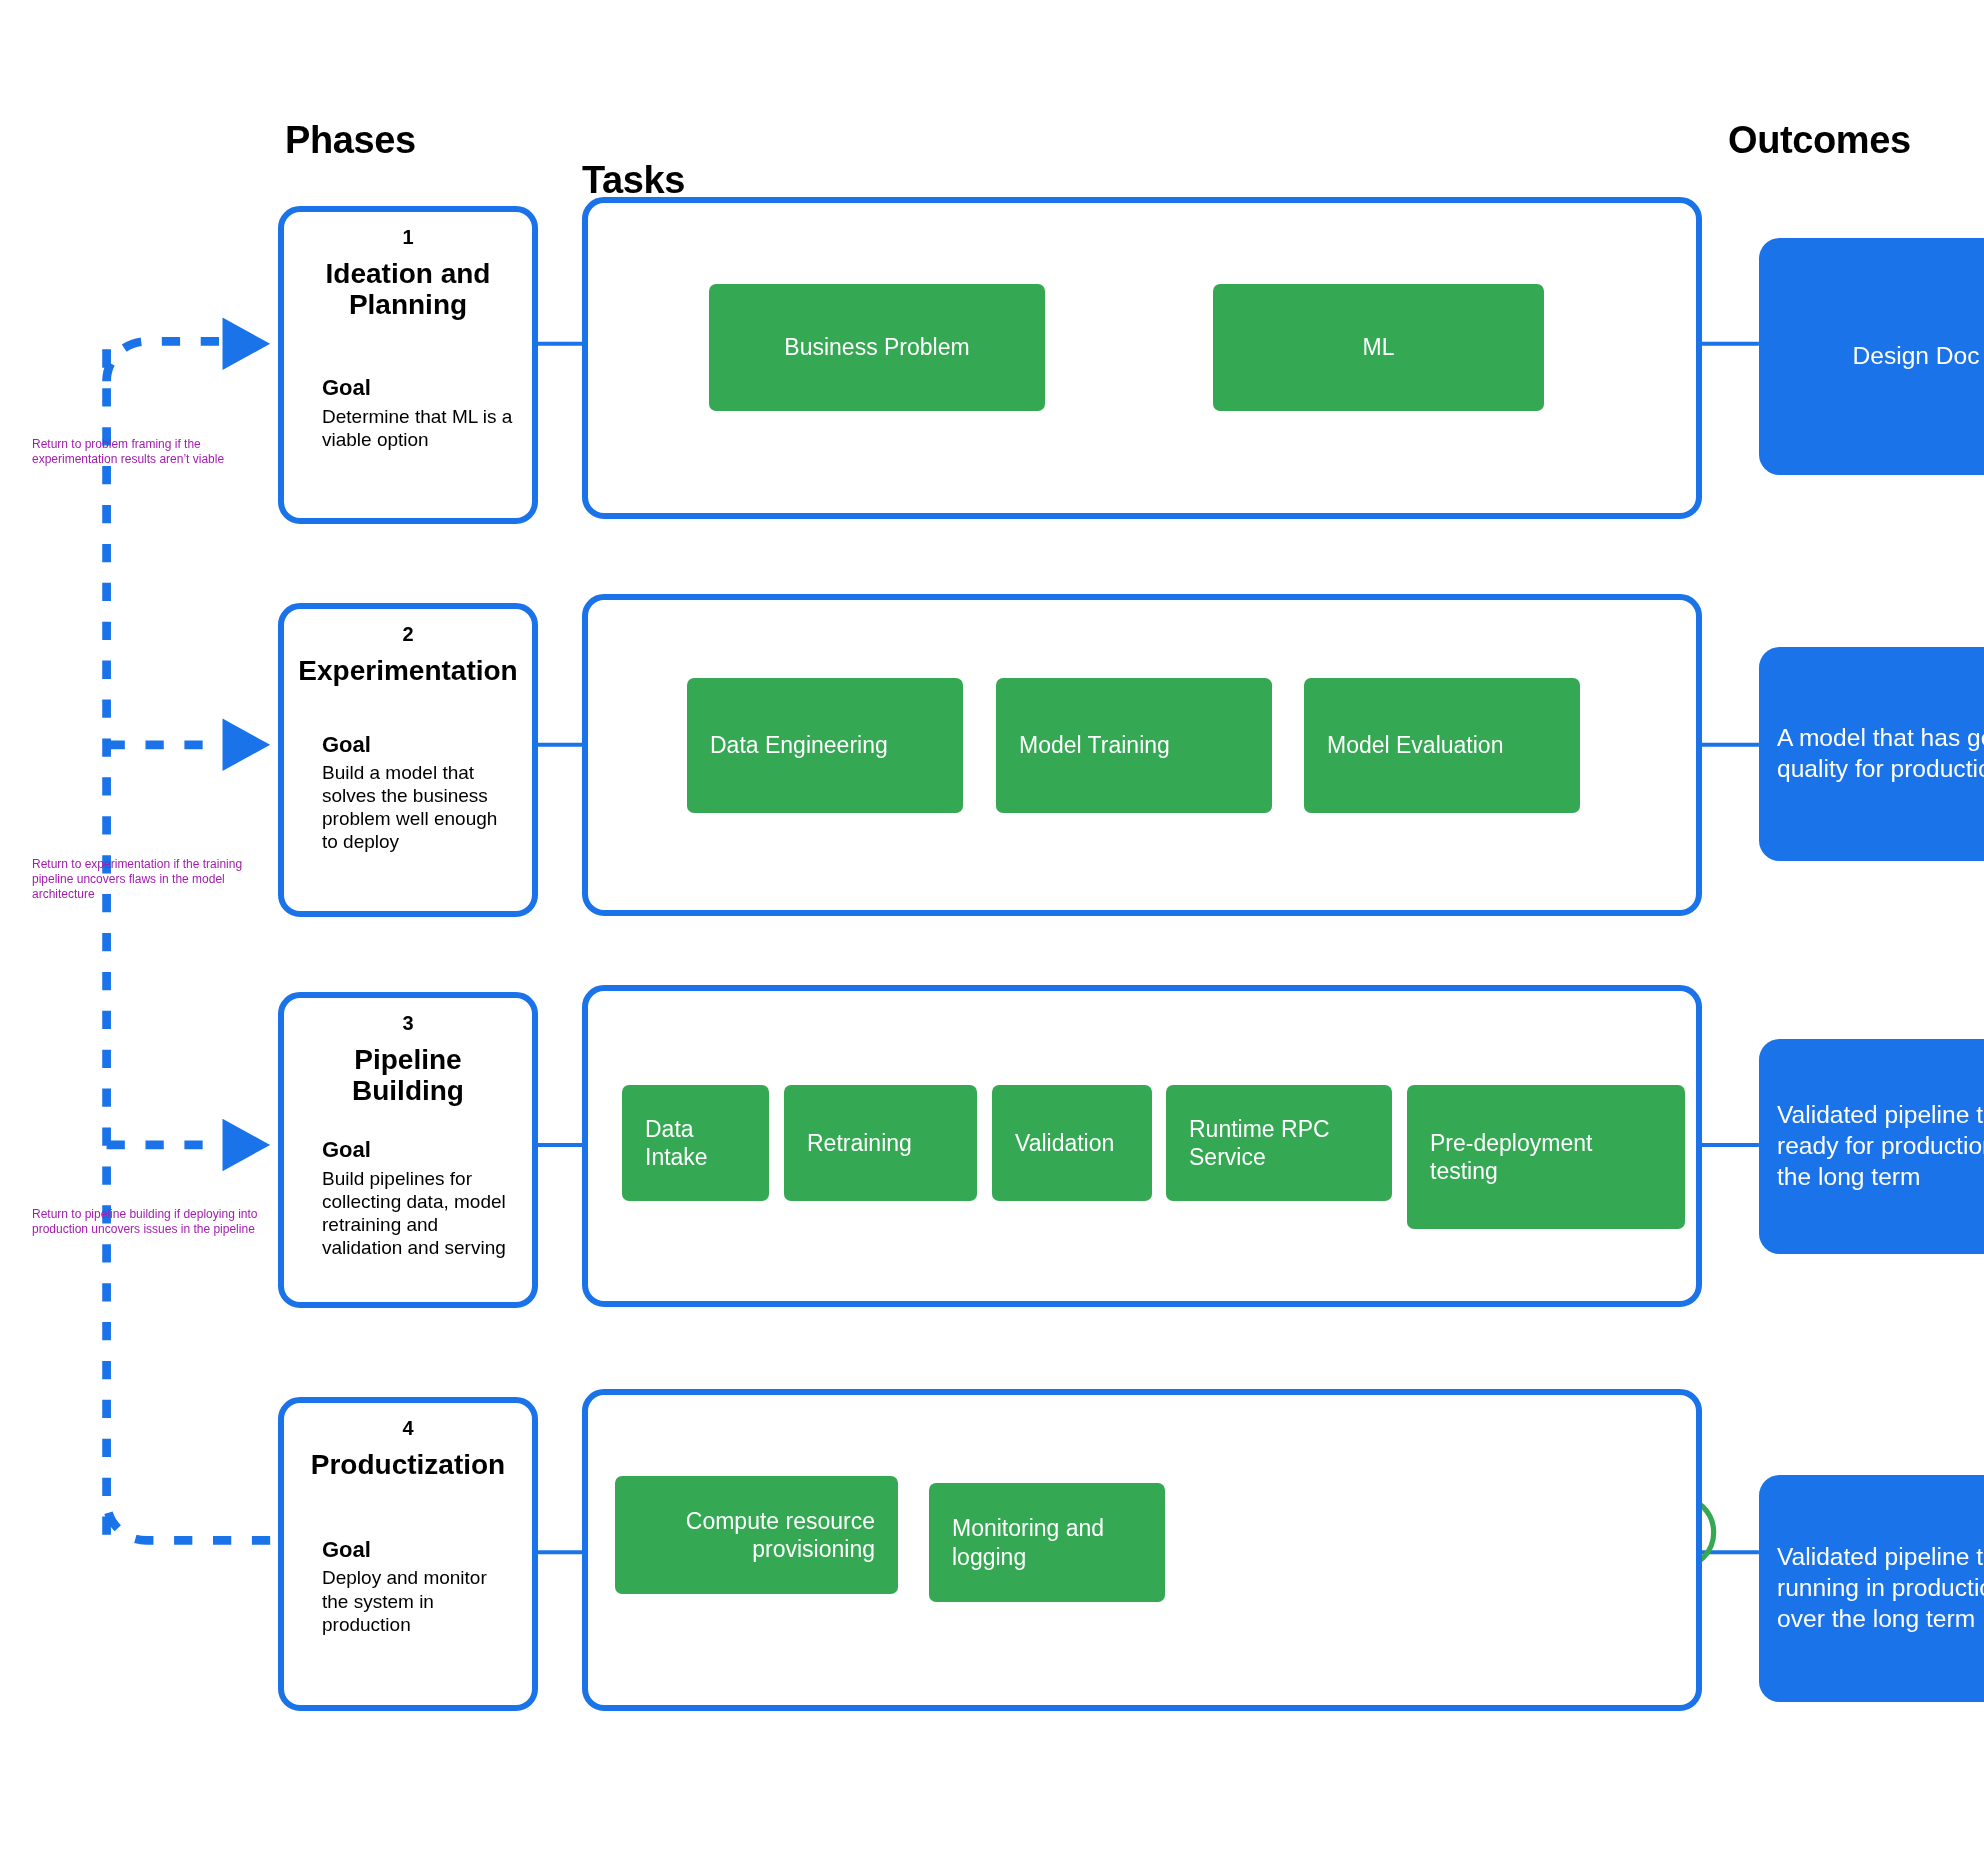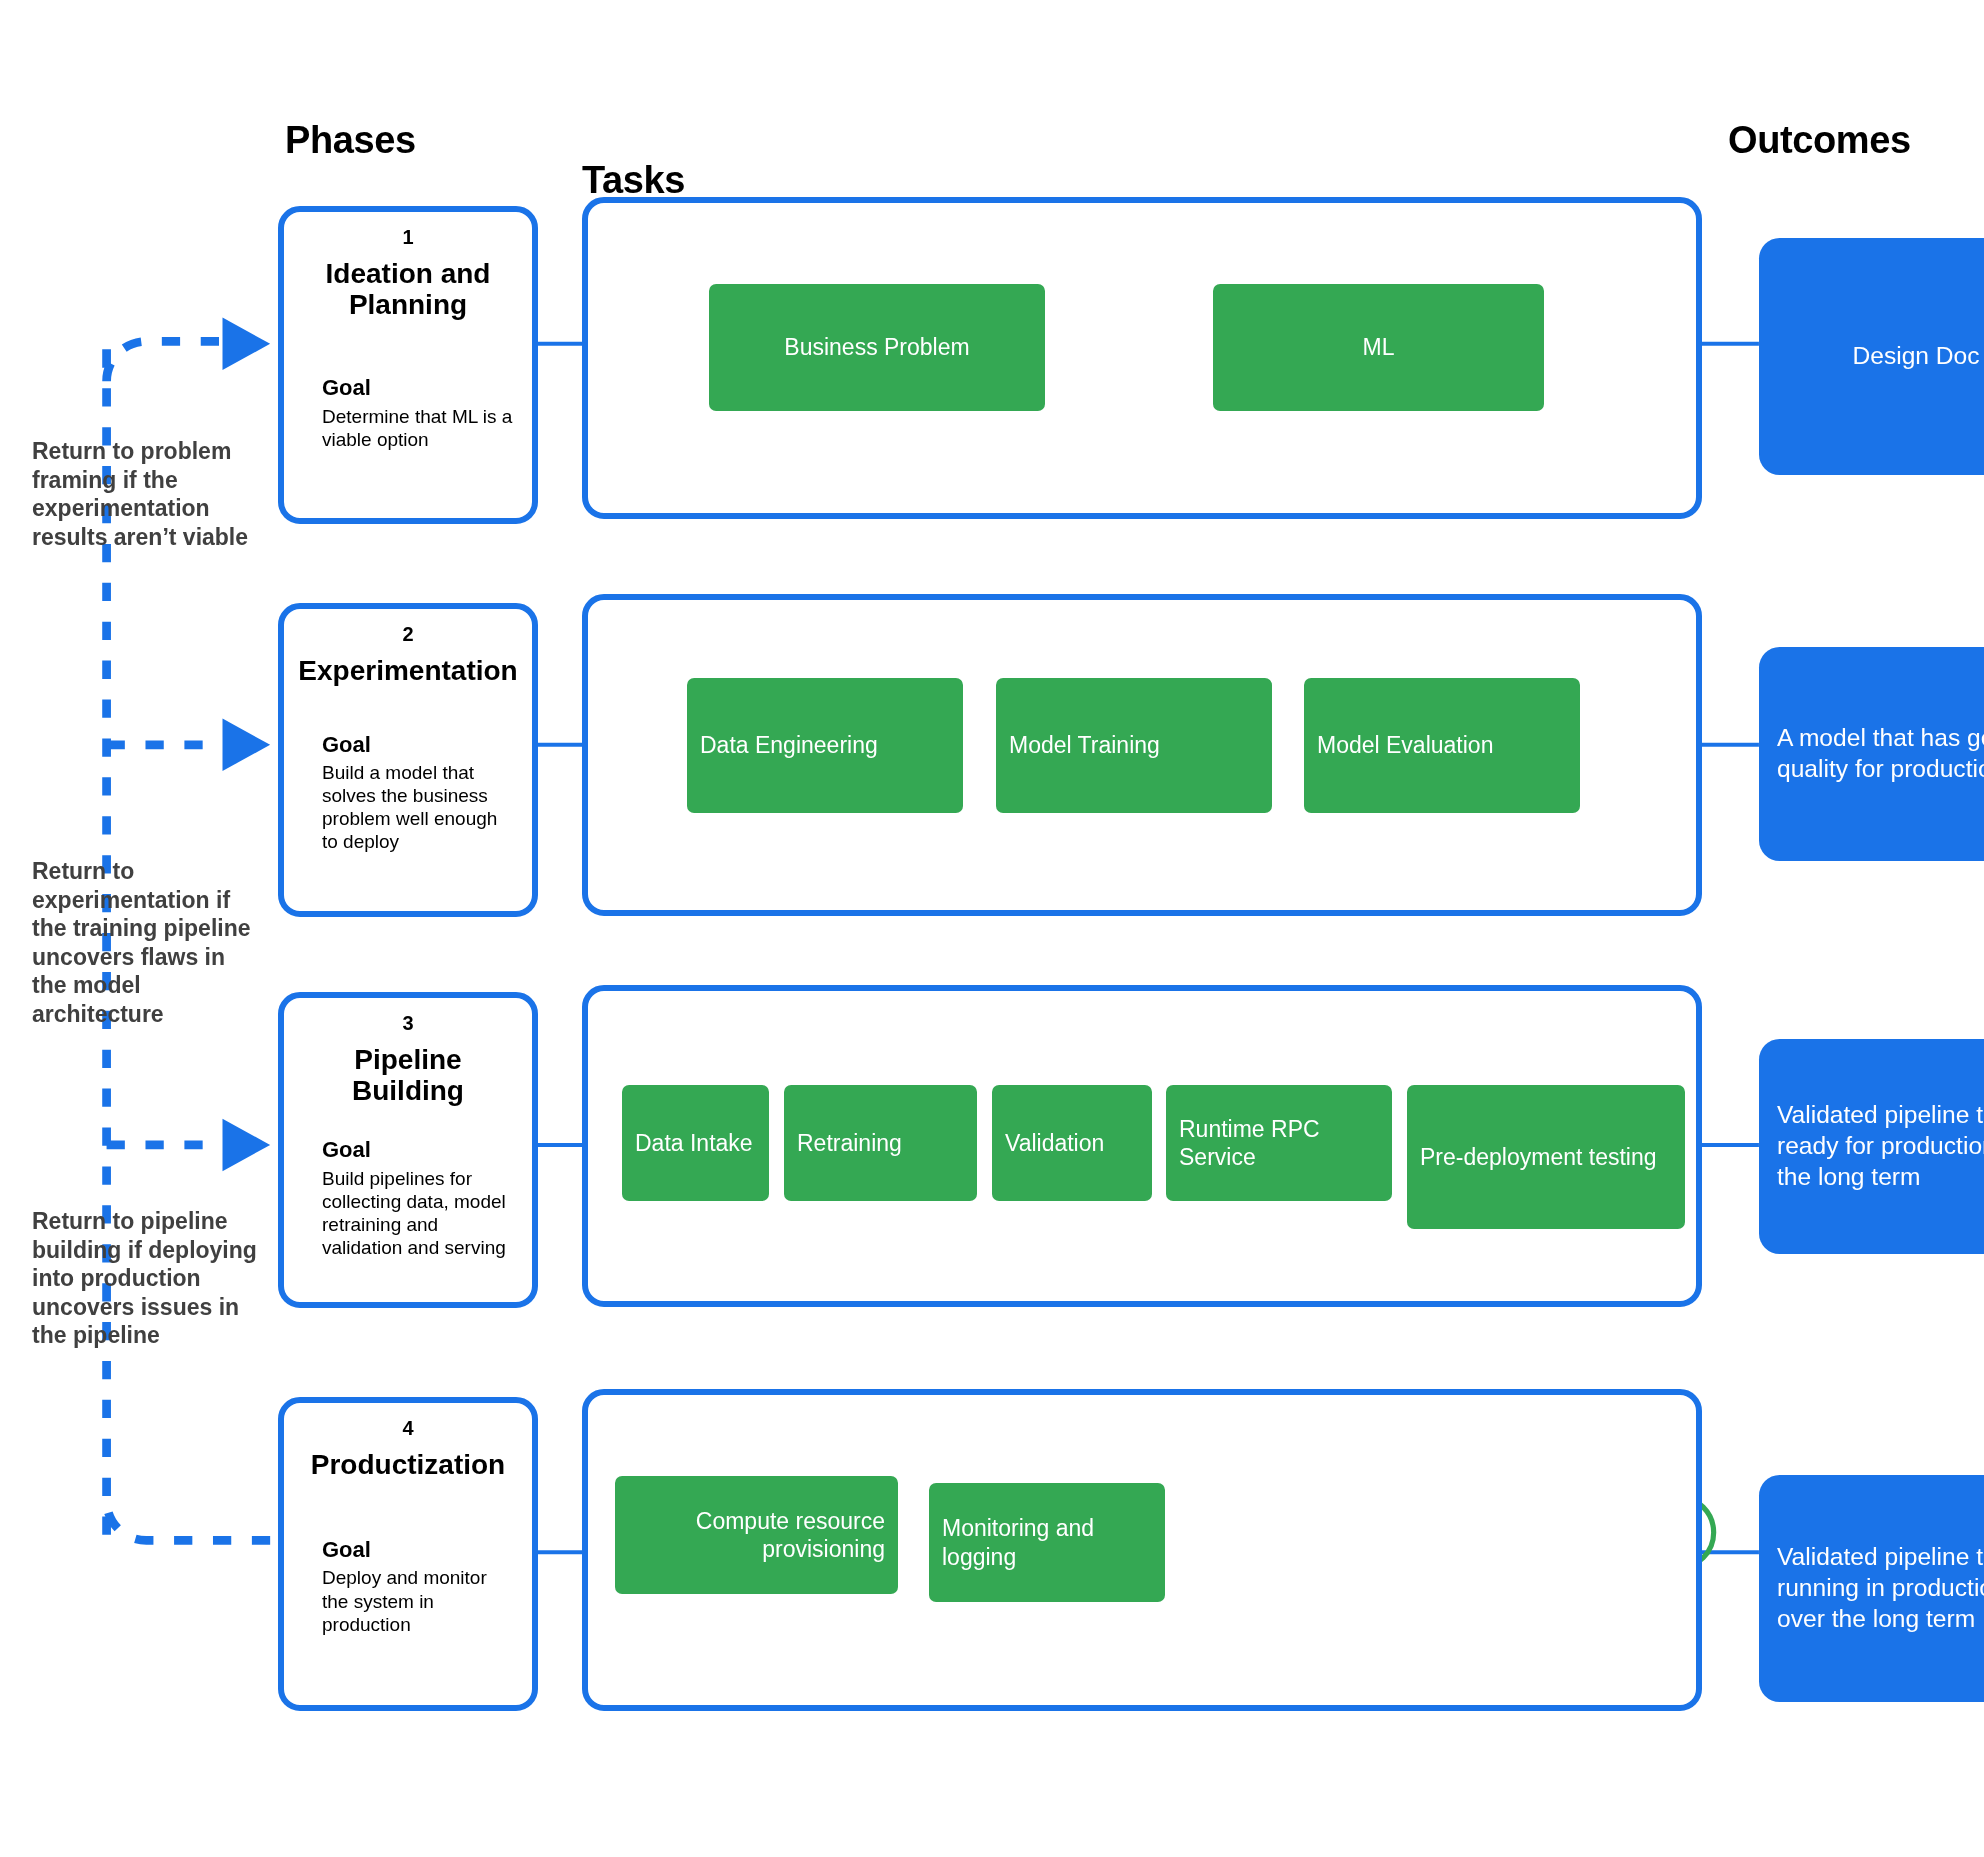--- a/index.html
+++ b/index.html
@@ -13,28 +13,28 @@
               display:flex;flex-direction:column;align-items:center;padding:13.5px 16px 12px 16px;}
   .phase-num{font-size:20px;font-weight:bold;color:#000;line-height:1.1;margin-bottom:10.3px;}
   .phase-title{font-size:28px;font-weight:bold;color:#000;text-align:center;line-height:1.12;}
   .goal-wrap{width:100%;margin-top:auto;margin-bottom:auto;padding-left:22px;box-sizing:border-box;}
   .goal-label{font-size:22px;font-weight:bold;color:#000;line-height:1.15;margin-bottom:4px;}
   .goal-text{font-size:19px;color:#000;line-height:1.22;}
 
   .tasks-panel{position:absolute;box-sizing:border-box;border:6.4px solid #1a73e8;border-radius:22px;background:#fff;}
 
   .task-box{position:absolute;box-sizing:border-box;background:#34a853;border-radius:7.1px;color:#fff;
-            display:flex;align-items:center;justify-content:flex-start;padding:0 13px;font-size:23px;line-height:1.22;}
+            display:flex;align-items:center;justify-content:flex-start;padding:0 23px;font-size:23px;line-height:1.22;}
   .task-box.center{justify-content:center;text-align:center;padding:0 9.5px;}
 
   .outcome-box{position:absolute;box-sizing:border-box;background:#1a73e8;border-radius:20.6px;color:#fff;
                display:flex;align-items:center;padding:0 18px;font-size:24.6px;line-height:1.26;}
   .outcome-box.center{justify-content:center;text-align:center;}
 
-  .note{position:absolute;font-size:23px;line-height:1.24;color:#404040;font-weight:bold;}
+  .note{position:absolute;font-size:12px;line-height:1.24;color:#a21caf;}
 </style>
 </head>
 <body>
 
 <div id="stage">
 
   <svg class="layer" viewBox="0 0 5674 4680">
     <defs>
       <style>
         .gl{stroke:#34a853;stroke-width:13;fill:none;stroke-linecap:round;}

